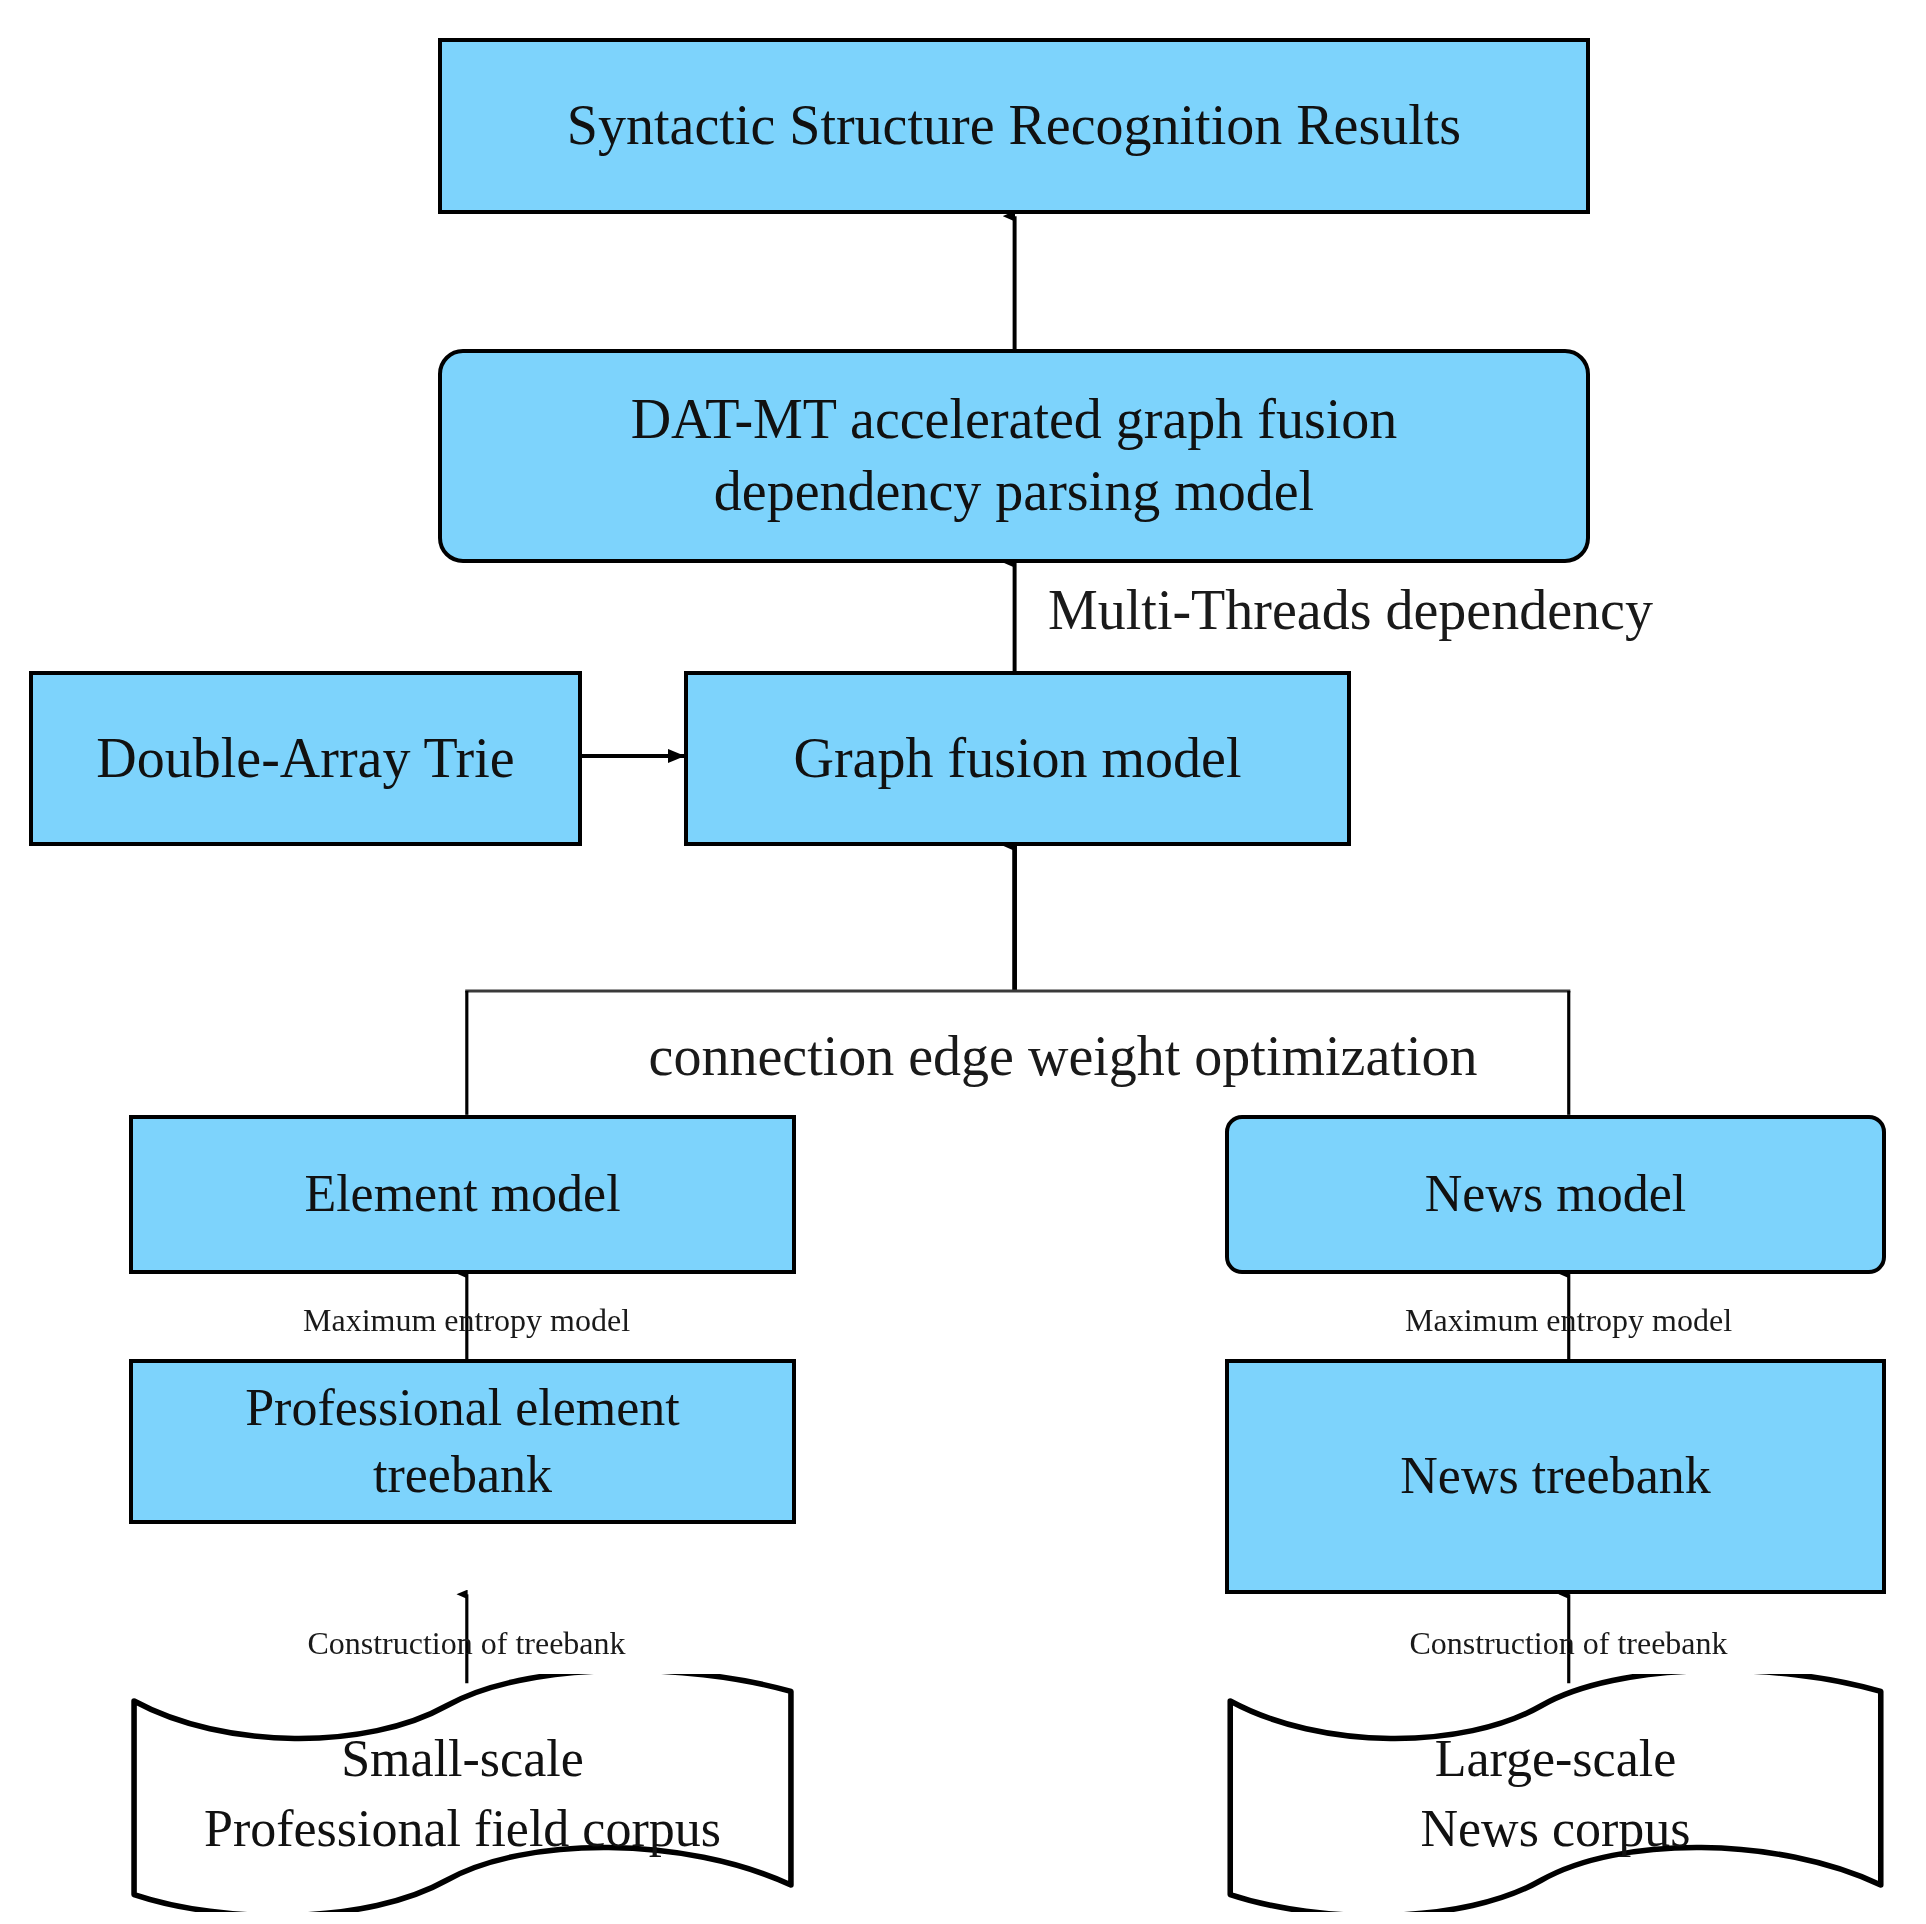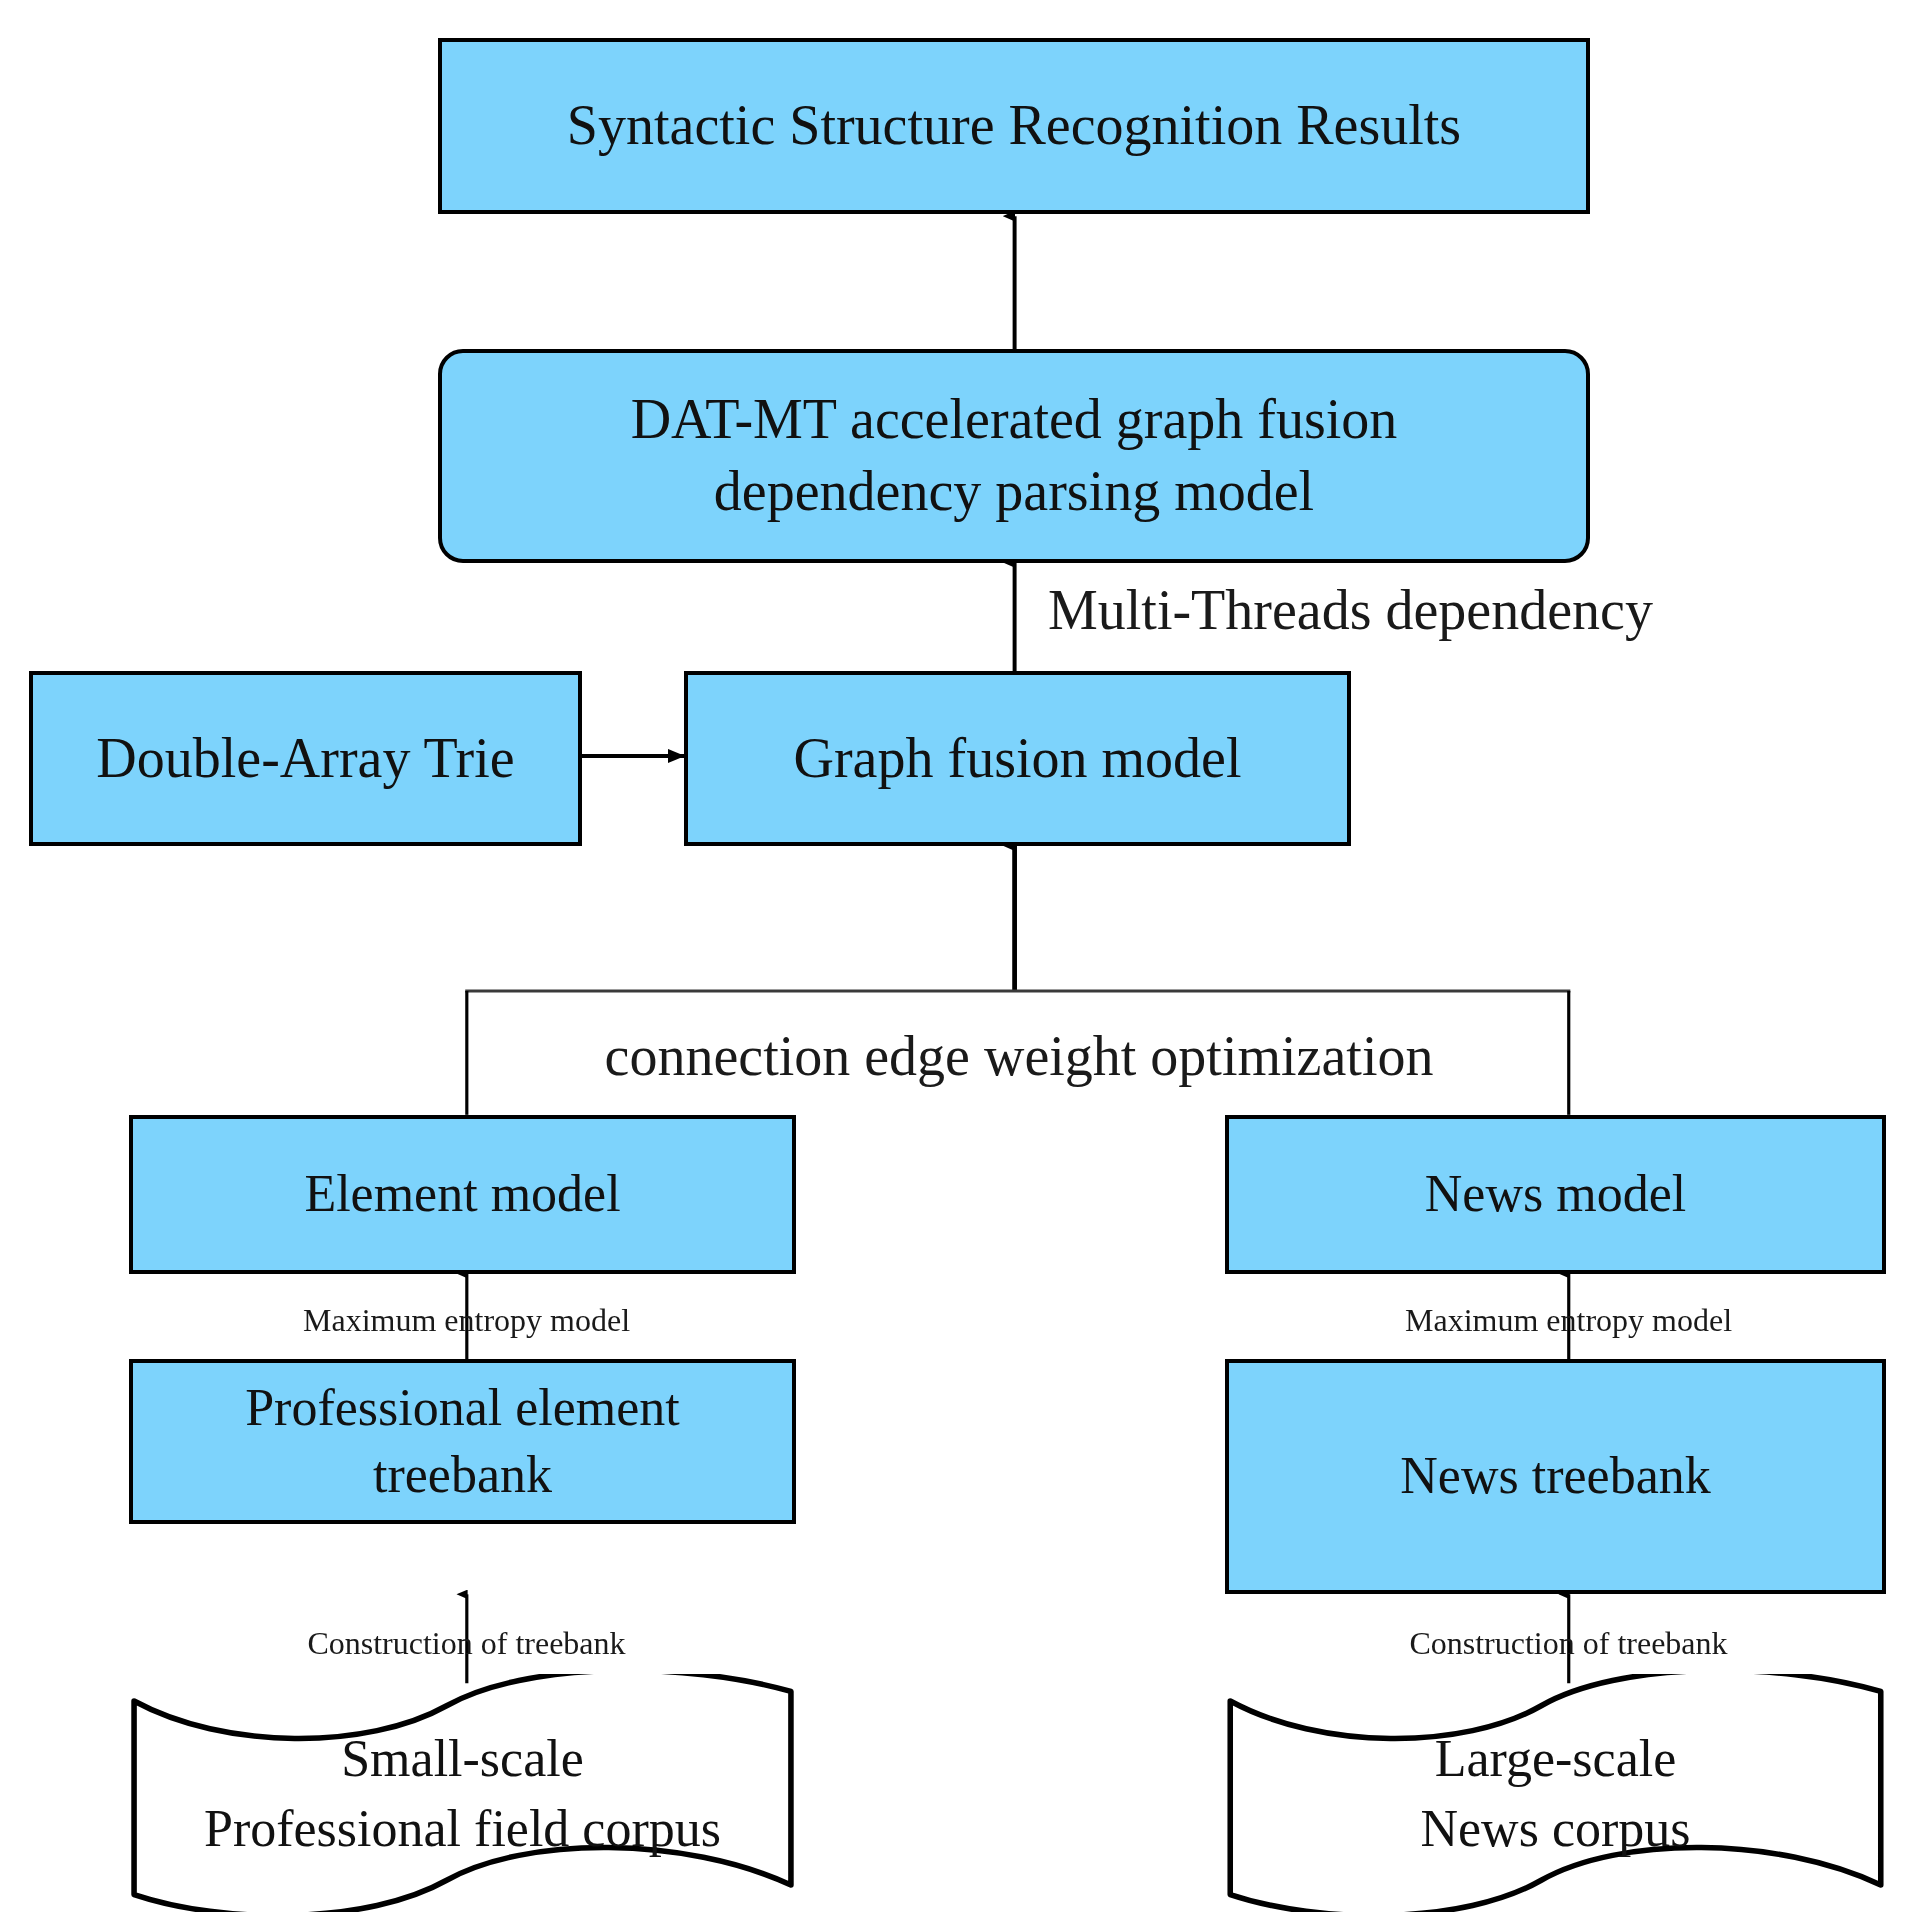--- a/index.html
+++ b/index.html
@@ -130,21 +130,21 @@
   </div>
 
   <div class="node-box" style="left:684px; top:671px; width:667px; height:175px;">
     <span class="node-label fs-big">Graph fusion model</span>
   </div>
 
   <div class="node-box" style="left:129px; top:1115px; width:667px; height:159px;">
     <span class="node-label fs-mid">Element model</span>
   </div>
 
-  <div class="node-box" style="left:1225px; top:1115px; width:661px; height:159px;">
+  <div class="node-box" style="left:1225px; top:1115px; width:661px; height:159px;border-radius:17px;">
     <span class="node-label fs-mid">News model</span>
   </div>
 
   <div class="node-box" style="left:129px; top:1359px; width:667px; height:165px;">
     <span class="node-label fs-mid">Professional element
 treebank</span>
   </div>
 
   <div class="node-box" style="left:1225px; top:1359px; width:661px; height:235px;">
     <span class="node-label fs-mid">News treebank</span>
@@ -155,21 +155,21 @@
 Professional field corpus</span>
   </div>
 
   <div class="corpus-text fs-mid" style="left:1225px; top:1690px; width:661px; height:208px;">
     <span>Large-scale
 News corpus</span>
   </div>
 
   <div class="edge-label fs-big" style="left:1048px; top:578px; width:651px; text-align:left;">Multi-Threads dependency</div>
 
-  <div class="edge-label fs-big" style="left:467px; top:1024px; width:1104px;">connection edge weight optimization</div>
+  <div class="edge-label fs-big" style="left:467px; top:1024px; width:1104px;padding-left:44px;">connection edge weight optimization</div>
 
   <div class="edge-label fs-small" style="left:149px; top:1302px; width:635px;">Maximum entropy model</div>
 
   <div class="edge-label fs-small" style="left:1251px; top:1302px; width:635px;">Maximum entropy model</div>
 
   <div class="edge-label fs-small" style="left:149px; top:1625px; width:635px;">Construction of treebank</div>
 
   <div class="edge-label fs-small" style="left:1251px; top:1625px; width:635px;">Construction of treebank</div>
 
 </div>

